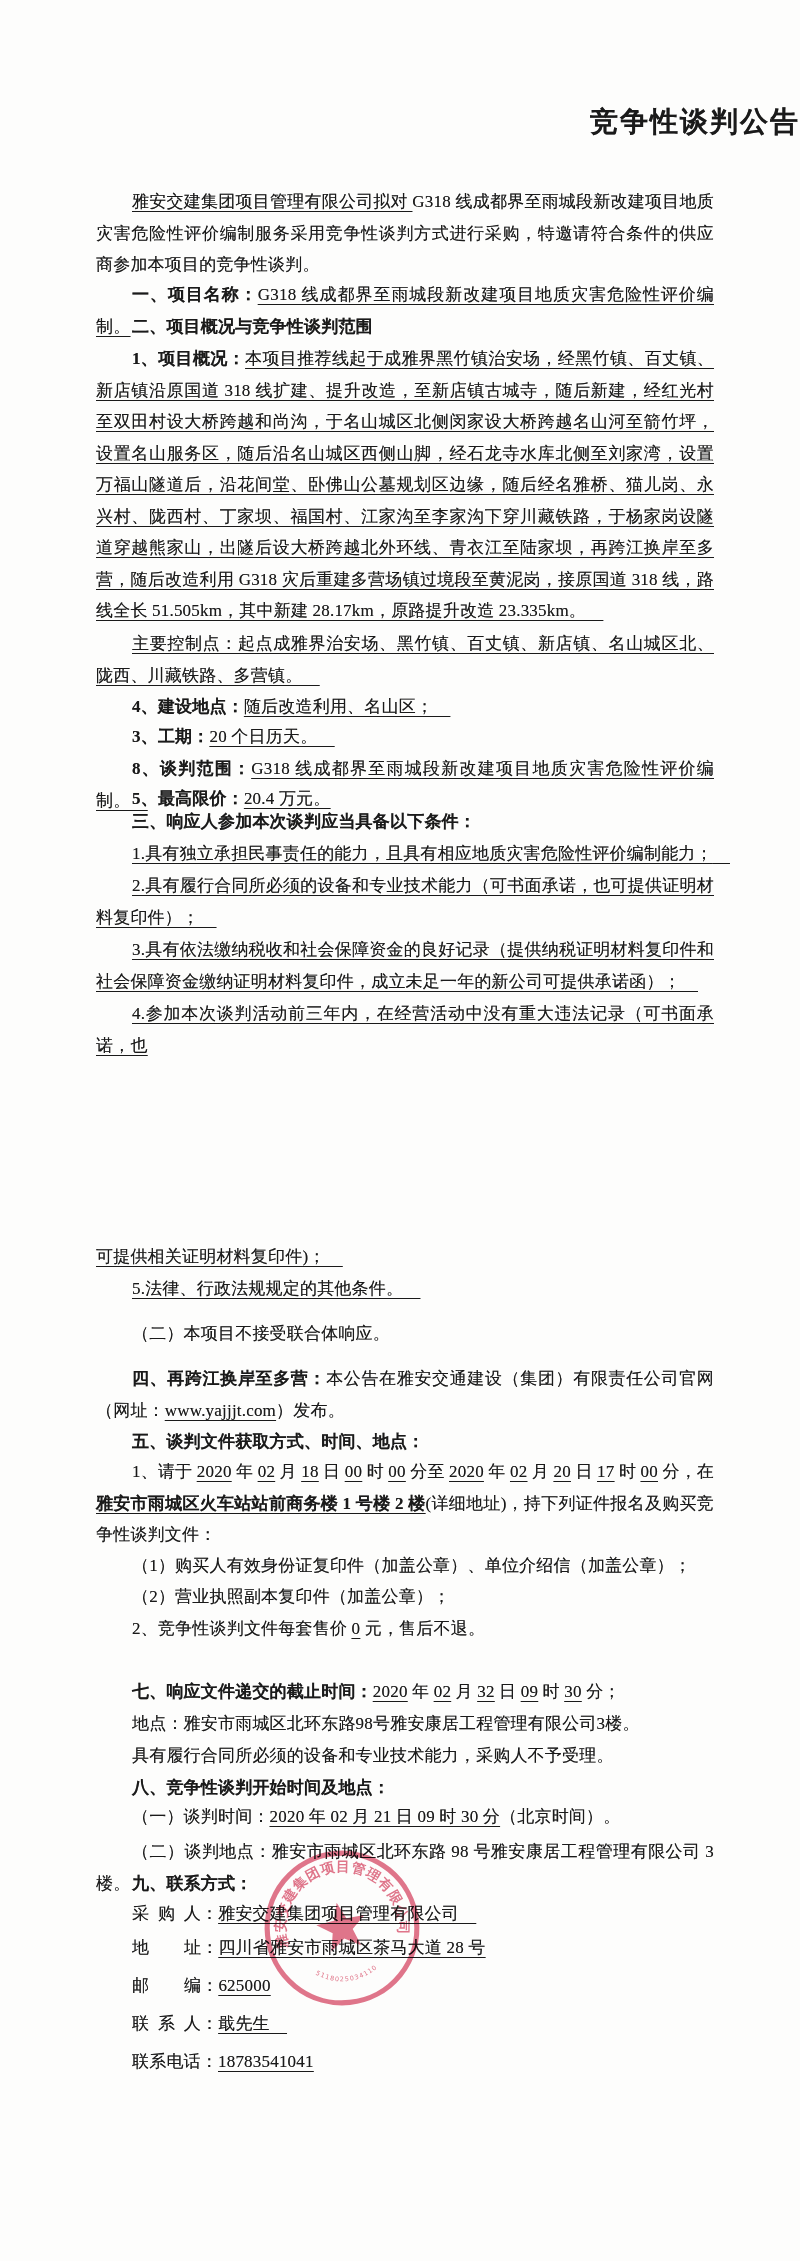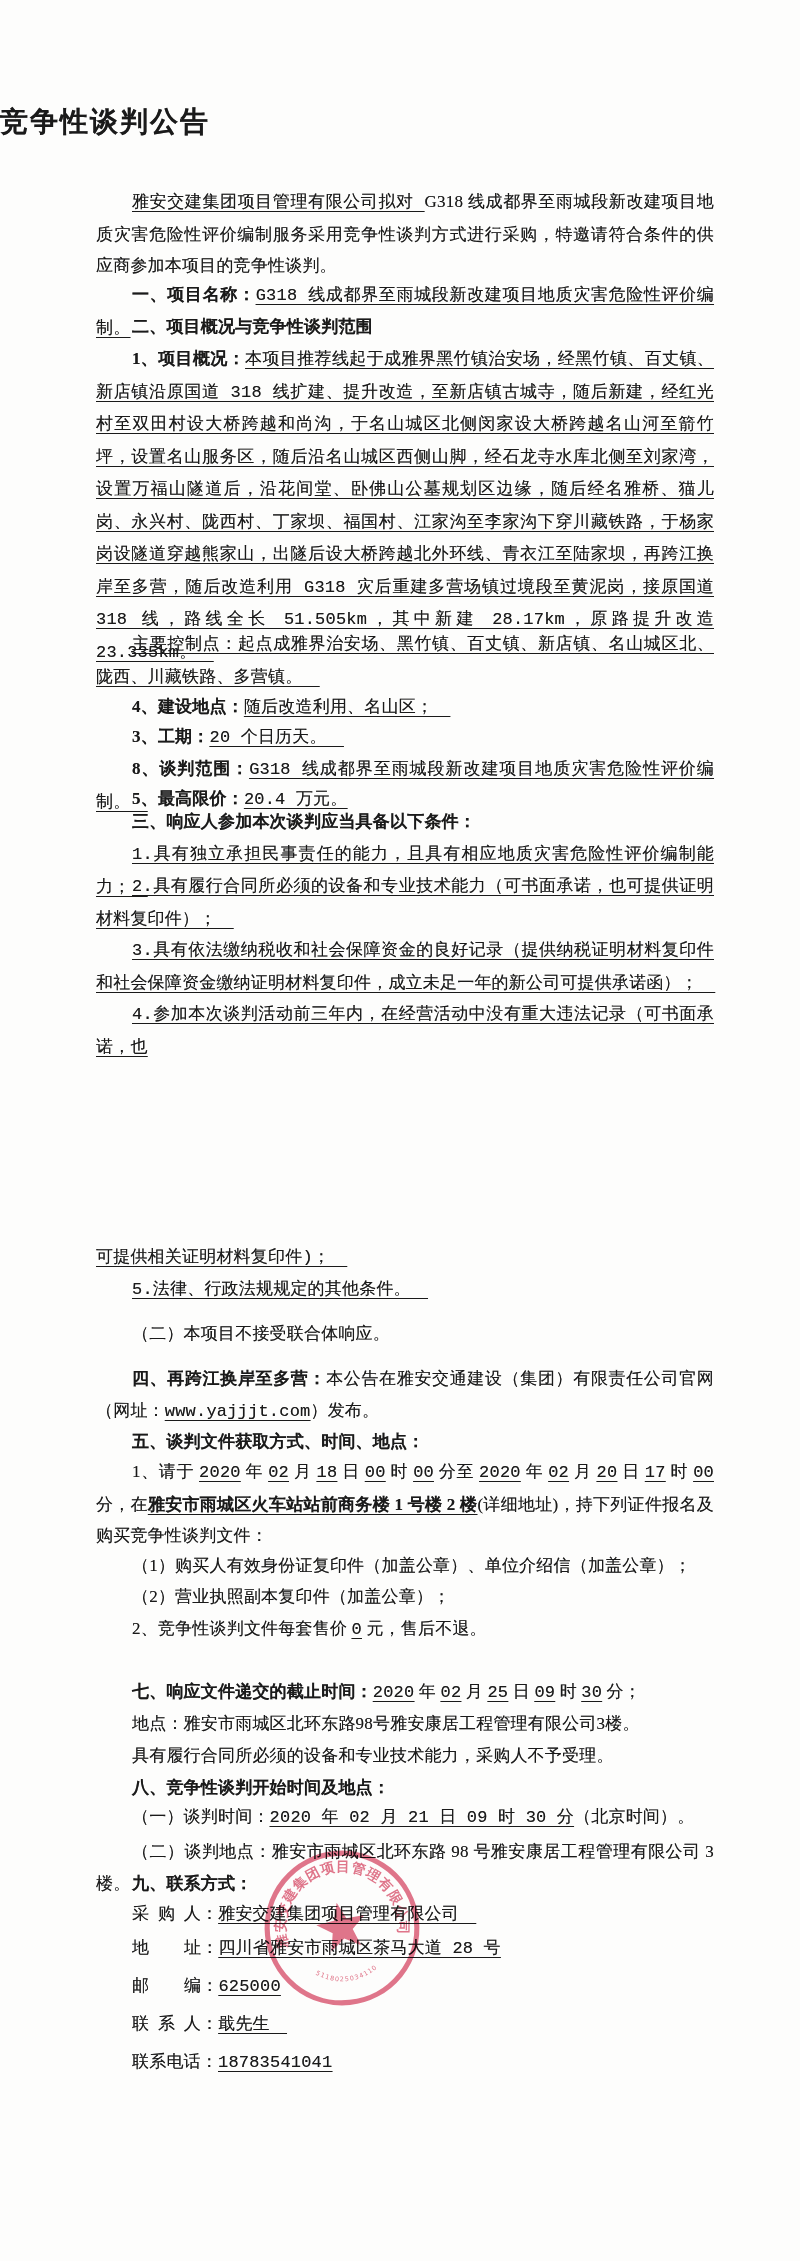--- a/index.html
+++ b/index.html
@@ -10,26 +10,26 @@
     color:#1a1a1a;
   }
   .p{
     position:absolute;left:96px;width:618px;
     font-size:17px;line-height:31.5px;
     text-align:justify;letter-spacing:0.2px;
     text-shadow:0 0 0.5px rgba(20,20,20,0.55);
   }
   .ind{text-indent:36px;}
   .title{
-    position:absolute;left:0;width:100%;text-align:left;
+    position:absolute;left:0;width:100%;text-align:right;
     font-size:28px;font-weight:bold;line-height:36px;
     letter-spacing:2px;text-shadow:0 0 0.6px rgba(0,0,0,0.6);
   }
   .b{font-weight:bold;}
-  .u{text-decoration:underline;text-underline-offset:4px;text-decoration-thickness:1px;font-family:Liberation Mono, monospace;}
+  .u{text-decoration:underline;text-underline-offset:4px;text-decoration-thickness:1px;}
   .bu{font-weight:bold;text-decoration:underline;text-underline-offset:4px;text-decoration-thickness:1px;}
   .stamp{
     position:absolute;left:256px;top:1842px;width:172px;height:172px;
     opacity:0.82;mix-blend-mode:multiply;pointer-events:none;
   }
 </style>
 </head>
 <body>
 
 <div class="page">
@@ -52,21 +52,21 @@
   <div class="p ind" style="top:998px"><span class="u">4.参加本次谈判活动前三年内，在经营活动中没有重大违法记录（可书面承诺，也</span></div>
   <div class="p" style="top:1241px"><span class="u">可提供相关证明材料复印件)；　</span></div>
   <div class="p ind" style="top:1273px"><span class="u">5.法律、行政法规规定的其他条件。　</span></div>
   <div class="p ind" style="top:1318px"><span>（二）本项目不接受联合体响应。</span></div>
   <div class="p ind" style="top:1363px"><span class="b">四、再跨江换岸至多营：</span><span>本公告在雅安交通建设（集团）有限责任公司官网（网址：</span><span class="u">www.yajjjt.com</span><span>）发布。</span></div>
   <div class="p ind" style="top:1426px"><span class="b">五、谈判文件获取方式、时间、地点：</span></div>
   <div class="p ind" style="top:1456px"><span>1、请于 </span><span class="u">2020</span><span> 年 </span><span class="u">02</span><span> 月 </span><span class="u">18</span><span> 日 </span><span class="u">00</span><span> 时 </span><span class="u">00</span><span> 分至 </span><span class="u">2020</span><span> 年 </span><span class="u">02</span><span> 月 </span><span class="u">20</span><span> 日 </span><span class="u">17</span><span> 时 </span><span class="u">00</span><span> 分，在</span><span class="bu">雅安市雨城区火车站站前商务楼 1 号楼 2 楼</span><span>(详细地址)，持下列证件报名及购买竞争性谈判文件：</span></div>
   <div class="p ind" style="top:1550px"><span>（1）购买人有效身份证复印件（加盖公章）、单位介绍信（加盖公章）；</span></div>
   <div class="p ind" style="top:1581px"><span>（2）营业执照副本复印件（加盖公章）；</span></div>
   <div class="p ind" style="top:1613px"><span>2、竞争性谈判文件每套售价 </span><span class="u">0</span><span> 元，售后不退。</span></div>
-  <div class="p ind" style="top:1676px"><span class="b">七、响应文件递交的截止时间：</span><span class="u">2020</span><span> 年 </span><span class="u">02</span><span> 月 </span><span class="u">25</span><span> 日 </span><span class="u">09</span><span> 时 </span><span class="u">30</span><span> 分；</span></div>
+  <div class="p ind" style="top:1676px"><span class="b">七、响应文件递交的截止时间：</span><span class="u">2020</span><span> 年 </span><span class="u">02</span><span> 月 </span><span class="u">32</span><span> 日 </span><span class="u">09</span><span> 时 </span><span class="u">30</span><span> 分；</span></div>
   <div class="p ind" style="top:1708px"><span>地点：雅安市雨城区北环东路98号雅安康居工程管理有限公司3楼。</span></div>
   <div class="p ind" style="top:1740px"><span>具有履行合同所必须的设备和专业技术能力，采购人不予受理。</span></div>
   <div class="p ind" style="top:1772px"><span class="b">八、竞争性谈判开始时间及地点：</span></div>
   <div class="p ind" style="top:1801px"><span>（一）谈判时间：</span><span class="u">2020 年 02 月 21 日 09 时 30 分</span><span>（北京时间）。</span></div>
   <div class="p ind" style="top:1836px"><span>（二）谈判地点：雅安市雨城区北环东路 98 号雅安康居工程管理有限公司 3 楼。</span></div>
   <div class="p ind" style="top:1868px"><span class="b">九、联系方式：</span></div>
   <div class="p ind" style="top:1898px"><span>采 购 人：</span><span class="u">雅安交建集团项目管理有限公司　</span></div>
   <div class="p ind" style="top:1932px"><span>地    址：</span><span class="u">四川省雅安市雨城区茶马大道 28 号</span></div>
   <div class="p ind" style="top:1970px"><span>邮    编：</span><span class="u">625000</span></div>
   <div class="p ind" style="top:2008px"><span>联 系 人：</span><span class="u">戢先生　</span></div>

